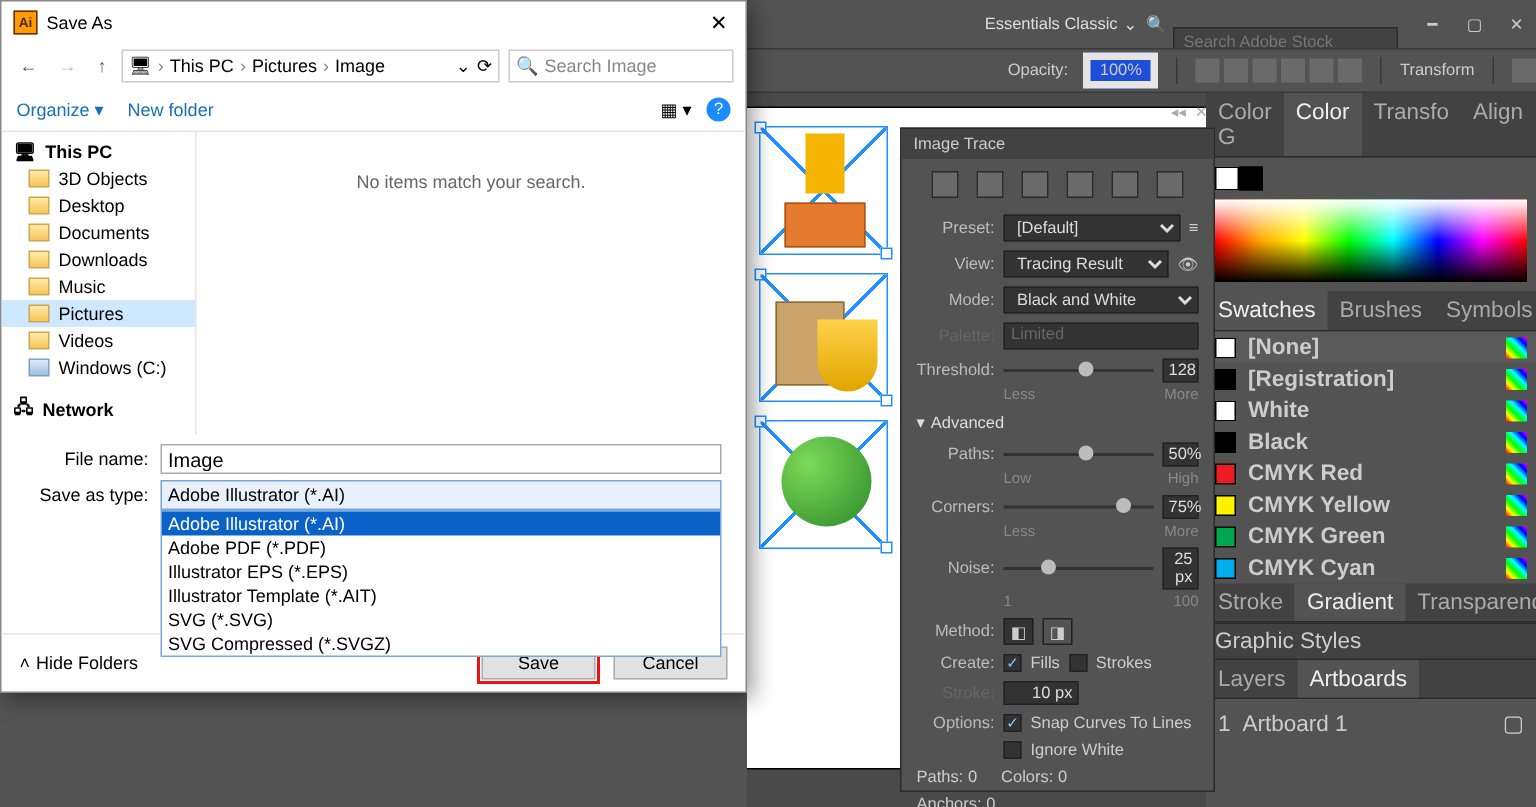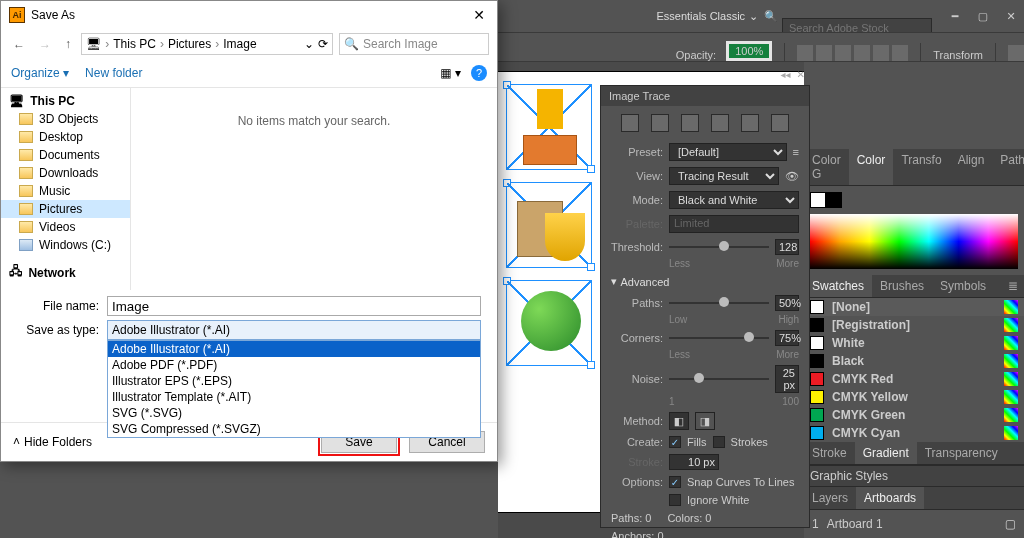--- a/index.html
+++ b/index.html
@@ -5,37 +5,37 @@
 * { margin: 0; padding: 0; box-sizing: border-box; font-family: "Segoe UI", Arial, sans-serif; }
 body { width: 1024px; height: 538px; background: #535353; overflow: hidden; position: relative; color: #ccc; font-size: 11px; }
 
 
 .ai-topbar { position:absolute; left:0; top:0; right:0; height:32px; background:#535353; display:flex; align-items:center; justify-content:flex-end; padding:0 6px; gap:6px; }
 .ai-topbar .workspace { color:#ddd; display:flex; align-items:center; gap:4px; }
 .ai-search { background:#424242; border:1px solid #2a2a2a; color:#888; padding:2px 6px; width:150px; height:20px; font-size:11px;margin-top:24px; }
 .win-btns { display:flex; gap:14px; margin-left:10px; color:#ccc; }
 .win-btns span { width:14px; text-align:center; }
 
-.ai-controlbar { position:absolute; left:498; top:32px; right:0; height:30px; background:#535353; border-top:1px solid #3a3a3a; border-bottom:1px solid #3a3a3a; display:flex; align-items:flex-end; padding-left:502px; gap:10px; color:#ccc; }
+.ai-controlbar { position:absolute; left:498; top:32px; right:0; height:30px; background:#535353; border-top:1px solid #3a3a3a; border-bottom:1px solid #3a3a3a; display:flex; align-items:center; padding-left:502px; gap:10px; color:#ccc; }
 .ai-controlbar .sep { width:1px; height:18px; background:#3a3a3a; margin:0 2px;}
 .align-icons { display:flex; gap:3px; }
 .align-icons span { width:16px; height:16px; background:#6a6a6a; display:inline-block;}
 
 
 .canvas-area { position:absolute; left:498px; top:62px; right:220px; bottom:0; background:#4a4a4a; display:flex; align-items:flex-start; justify-content:center; overflow:hidden;}
 .artboard { background:#fff; width:310px; height:440px; margin-top:10px; position:relative; box-shadow:0 0 0 1px #000; }
 .sel-box { position:absolute; border:1px solid #1e90ff; }
 .sel-box::before,.sel-box::after{content:"";position:absolute;width:6px;height:6px;border:1px solid #1e90ff;background:#fff;}
 .sel-box::before{left:-4px;top:-4px}.sel-box::after{right:-4px;bottom:-4px}
 .sel-box .diag1,.sel-box .diag2{position:absolute;inset:0;}
 .sel-box .diag1::before{content:"";position:absolute;left:0;top:0;right:0;bottom:0;background:linear-gradient(to top right,transparent 49%,#1e90ff 49%,#1e90ff 51%,transparent 51%);}
 .sel-box .diag2::before{content:"";position:absolute;left:0;top:0;right:0;bottom:0;background:linear-gradient(to top left,transparent 49%,#1e90ff 49%,#1e90ff 51%,transparent 51%);}
 
 
-.right-col { position:absolute; right:0; top:62px; width:220px; bottom:0; background:#535353; display:flex; flex-direction:column; font-size:12px;justify-content:flex-end;}
+.right-col { position:absolute; right:0; top:62px; width:220px; bottom:0; background:#535353; display:flex; flex-direction:column; font-size:15px;}
 .panel-tabs { display:flex; background:#424242; border-bottom:1px solid #2a2a2a; }
 .panel-tabs span { padding:4px 8px; color:#aaa; cursor:default;}
 .panel-tabs span.active { background:#535353; color:#eee;}
 .color-panel { padding:6px; }
 .color-swatch { display:flex; gap:0; margin-bottom:6px;}
 .color-swatch div{width:16px;height:16px;border:1px solid #000;}
 .spectrum { height:55px; background:linear-gradient(to bottom, rgba(255,255,255,1), rgba(255,255,255,0) 50%, rgba(0,0,0,1)), linear-gradient(to right, red,orange,yellow,lime,cyan,blue,magenta,red); }
 
 .swatch-list { display:flex; flex-direction:column;font-weight:bold; }
 .swatch-row { display:flex; align-items:center; gap:8px; padding:2px 6px;}
@@ -122,21 +122,21 @@
   </div>
   <div class="win-btns">
     <span>━</span>
     <span>▢</span>
     <span>✕</span>
   </div>
 </div>
 
 <div class="ai-controlbar">
   <span>Opacity:</span>
-  <span style="border:3px solid #e5e5e5;padding:1px 6px;background:#15803d;">100%</span>
+  <span style="border:5px solid #e5e5e5;padding:1px 6px;background:#1d4ed8;">100%</span>
   <span class="sep"></span>
   <div class="align-icons">
     <span></span>
       <span></span>
       <span></span>
     <span></span>
       <span></span>
       <span></span>
   </div>
   <span class="sep"></span>

